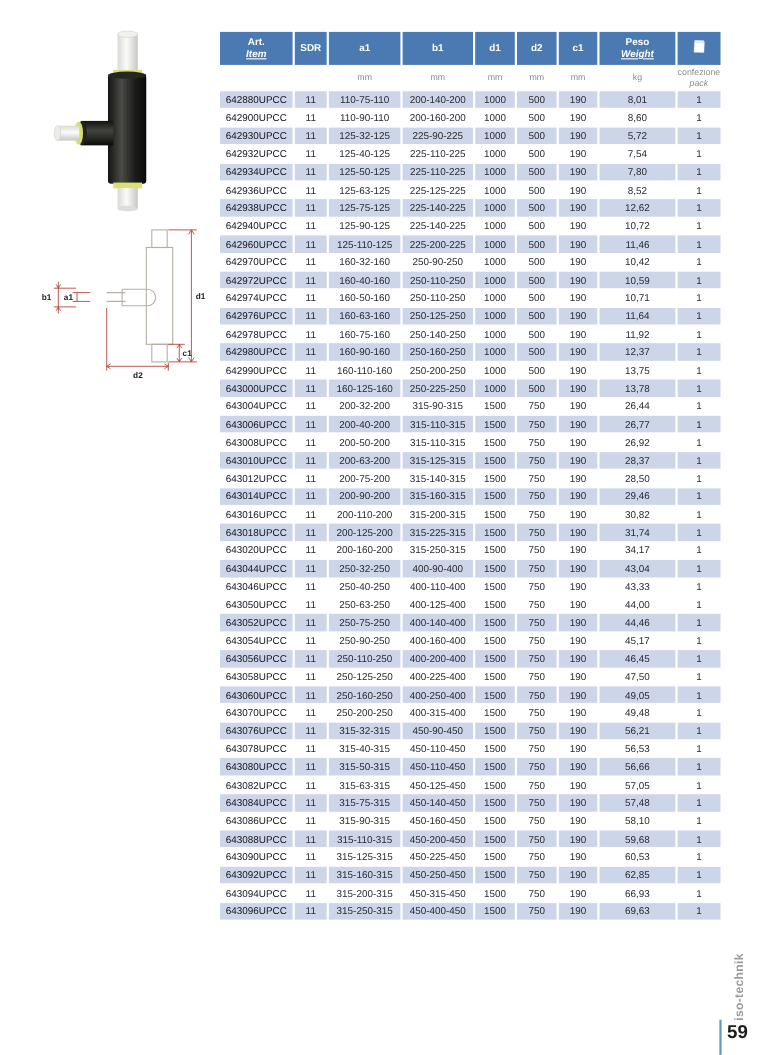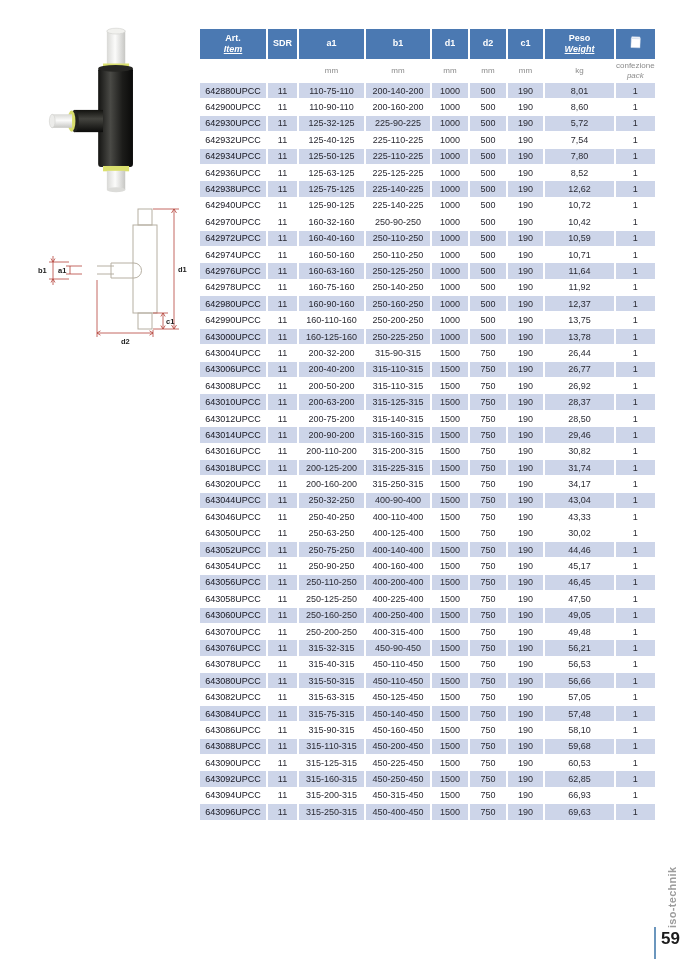--- a/index.html
+++ b/index.html
@@ -277,20 +277,31 @@
           <td class="art">642940UPCC</td>
           <td>11</td>
           <td>125-90-125</td>
           <td>225-140-225</td>
           <td>1000</td>
           <td>500</td>
           <td>190</td>
           <td>10,72</td>
           <td>1</td>
         </tr>
+        <tr class="alt">
+          <td class="art">642960UPCC</td>
+          <td>11</td>
+          <td>125-110-125</td>
+          <td>225-200-225</td>
+          <td>1000</td>
+          <td>500</td>
+          <td>190</td>
+          <td>11,46</td>
+          <td>1</td>
+        </tr>
         <tr>
           <td class="art">642970UPCC</td>
           <td>11</td>
           <td>160-32-160</td>
           <td>250-90-250</td>
           <td>1000</td>
           <td>500</td>
           <td>190</td>
           <td>10,42</td>
           <td>1</td>
@@ -494,21 +505,21 @@
           <td>1</td>
         </tr>
         <tr>
           <td class="art">643050UPCC</td>
           <td>11</td>
           <td>250-63-250</td>
           <td>400-125-400</td>
           <td>1500</td>
           <td>750</td>
           <td>190</td>
-          <td>30,02</td>
+          <td>44,00</td>
           <td>1</td>
         </tr>
         <tr class="alt">
           <td class="art">643052UPCC</td>
           <td>11</td>
           <td>250-75-250</td>
           <td>400-140-400</td>
           <td>1500</td>
           <td>750</td>
           <td>190</td>

